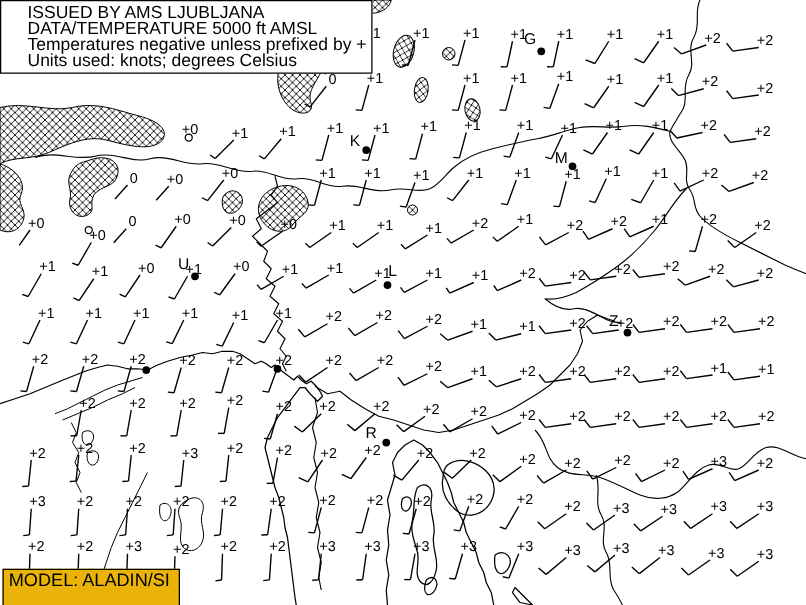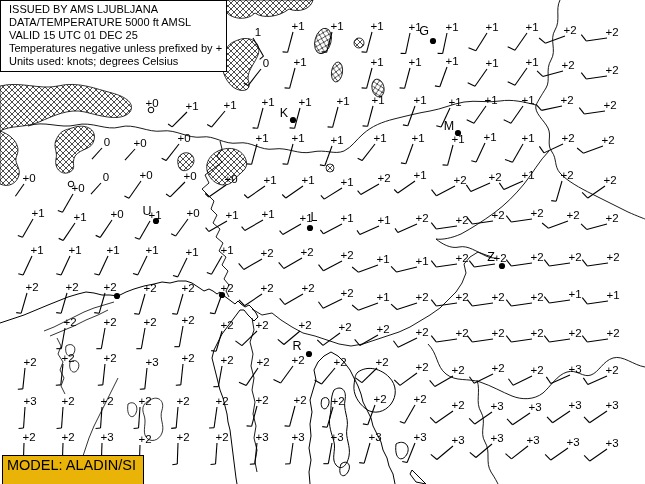--- a/index.html
+++ b/index.html
@@ -1,20 +1,20 @@
 <!DOCTYPE html>
 <html><head>
 <meta charset="utf-8">
 <style>
   html,body{margin:0;padding:0;background:#fff;}
   .canvas{position:relative;width:645px;height:484px;background:#fff;
           font-family:"Liberation Sans",sans-serif;overflow:hidden;}
   #map-svg{position:absolute;left:0;top:0;}
   .info-box{position:absolute;left:0;top:0;background:#fff;border:1px solid #000;
-            padding:2px 4px 3px 8px;font-size:11px;line-height:12.9px;color:#000;
+            padding:2px 4px 3px 21px;font-size:14px;line-height:12.9px;color:#000;
             white-space:nowrap;z-index:5;}
   .info-box .b{font-weight:normal;}
   .model-box{position:absolute;left:2px;top:455px;background:#eab308;border:1px solid #000;
              padding:1px 7px 20px 4px;font-size:14.5px;color:#000;z-index:5;}
 </style>
 </head>
 <body>
 
 <div class="canvas">
 
@@ -955,21 +955,20 @@
         </g>
         <g>
           <circle cx="222" cy="295" r="3.1" fill="#000000"></circle>
         </g>
       </g>
   </svg>
 
   <div class="info-box">
     <div>ISSUED BY AMS LJUBLJANA</div>
     <div><span>DATA/TEMPERATURE </span><span class="b">5000 ft AMSL</span></div>
-    <div class="b">VALID 15 UTC 01 DEC 25</div>
     <div>Temperatures negative unless prefixed by +</div>
     <div>Units used: knots; degrees Celsius</div>
   </div>
 
   <div class="model-box">
     <span>MODEL: ALADIN/SI</span>
   </div>
 
 </div>
 

